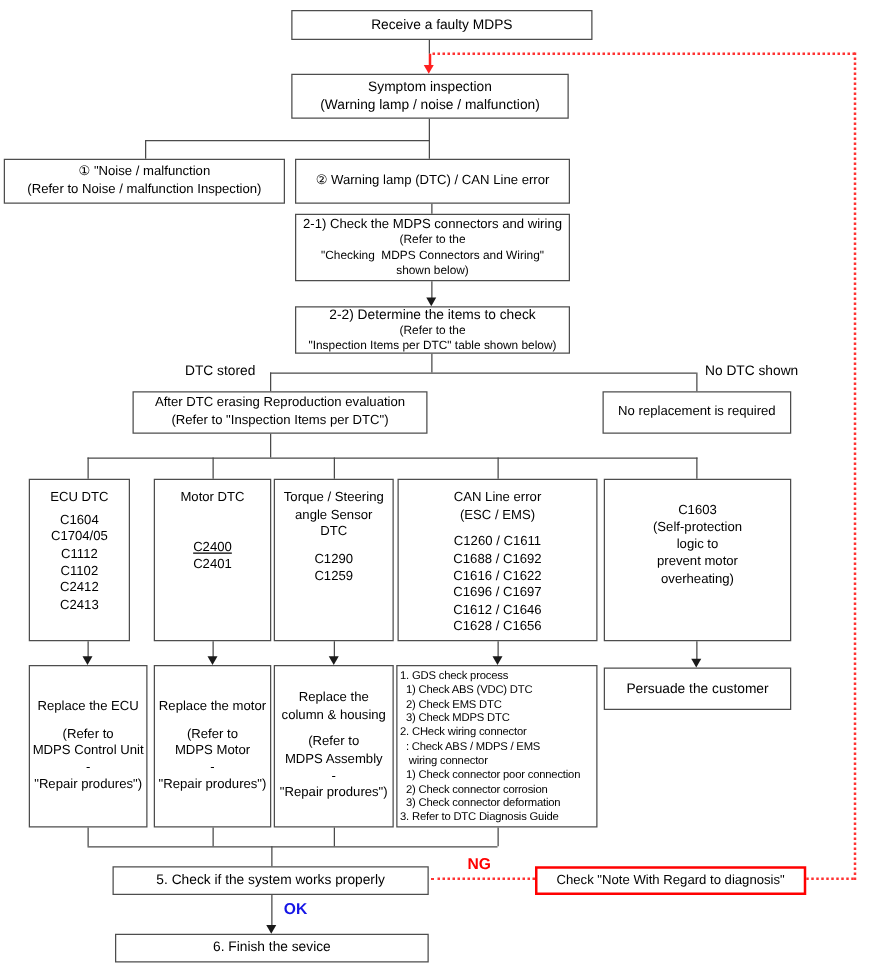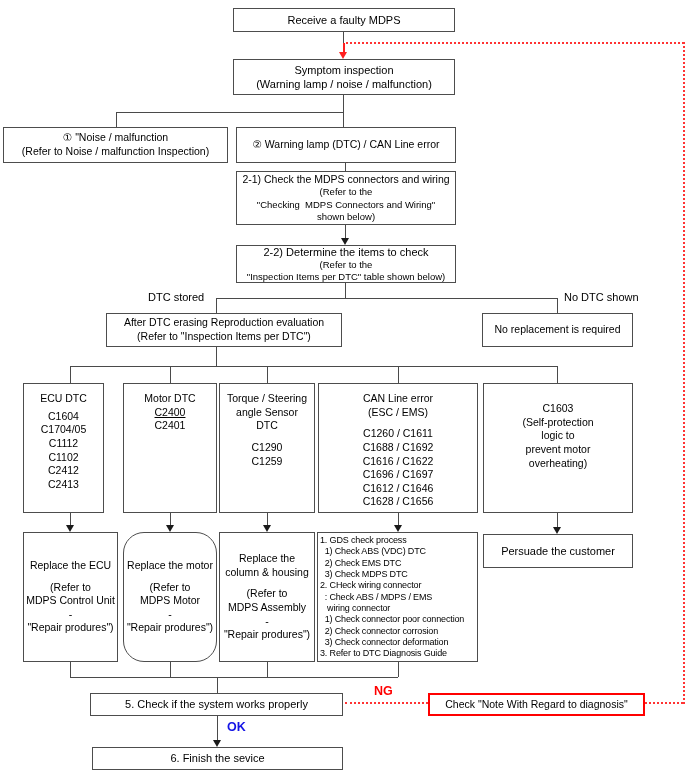--- a/index.html
+++ b/index.html
@@ -7,21 +7,21 @@
           font-family:"Liberation Sans",sans-serif;color:#000;overflow:hidden;}
   .box{position:absolute;box-sizing:border-box;border:1px solid #4d4d4d;background:#fff;
        display:flex;flex-direction:column;align-items:center;justify-content:center;
        text-align:center;font-size:11px;line-height:1.3;color:#000;}
   .box span{display:block;white-space:pre;}
   .top{justify-content:flex-start;}
   .sm{font-size:9.5px;}
   .md{font-size:10.5px;}
   .gap8{margin-top:8px;}
   .gap4{margin-top:4px;}
-  .gap26{text-decoration:underline;}
+  .gap26{margin-top:26px;text-decoration:underline;}
   .hl{position:absolute;height:1px;background:#4a4a4a;}
   .vl{position:absolute;width:1px;background:#4a4a4a;}
   .arr{position:absolute;width:0;height:0;border-left:4.5px solid transparent;
        border-right:4.5px solid transparent;border-top:7px solid #1a1a1a;}
   .red-stem{position:absolute;width:2px;background:#ff1f1f;}
   .arr-red{border-top-color:#ff1f1f;}
   .rdh{position:absolute;height:0;border-top:2px dotted #ff3333;}
   .rdv{position:absolute;width:0;border-left:2px dotted #ff3333;}
   .lbl{position:absolute;font-size:11px;white-space:pre;}
   .lbl-ng{position:absolute;font-size:12.5px;font-weight:bold;color:#f00;}
@@ -31,21 +31,21 @@
   .gds span{font-size:9px;line-height:1.26;letter-spacing:-0.15px;}
   .notebox{border:2px solid #f00;font-size:10.5px;}
   .pad8{padding-top:8px;}
   .pad18{padding-top:18px;}
 </style>
 </head>
 <body>
 
 <div id="canvas">
 
-  <div class="box" style="left:233px;top:8px;width:222px;height:24px;">
+  <div class="box" style="left:233px;top:8px;width:241px;height:24px;">
     <span>Receive a faulty MDPS</span>
   </div>
 
   <div class="box" style="left:233px;top:59px;width:222px;height:36px;">
     <span>Symptom inspection</span>
     <span>(Warning lamp / noise / malfunction)</span>
   </div>
 
   <div class="box" style="left:3px;top:127px;width:225px;height:36px;font-size:10.5px;">
     <span>① "Noise / malfunction</span>
@@ -125,21 +125,21 @@
   </div>
 
   <div class="box colbox" style="left:23px;top:532px;width:95px;height:130px;">
     <span>Replace the ECU</span>
     <span class="gap8">(Refer to</span>
     <span>MDPS Control Unit</span>
     <span>-</span>
     <span>"Repair produres")</span>
   </div>
 
-  <div class="box colbox" style="left:123px;top:532px;width:94px;height:130px;border-radius:21px;">
+  <div class="box colbox" style="left:123px;top:532px;width:94px;height:130px;">
     <span>Replace the motor</span>
     <span class="gap8">(Refer to</span>
     <span>MDPS Motor</span>
     <span>-</span>
     <span>"Repair produres")</span>
   </div>
 
   <div class="box colbox" style="left:219px;top:532px;width:96px;height:130px;">
     <span>Replace the</span>
     <span>column &amp; housing</span>

